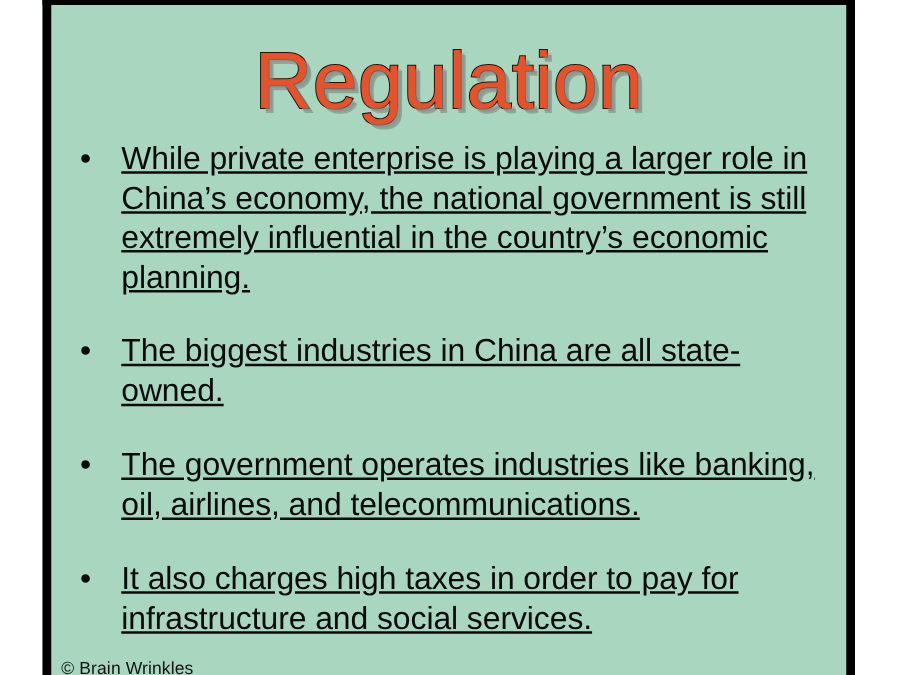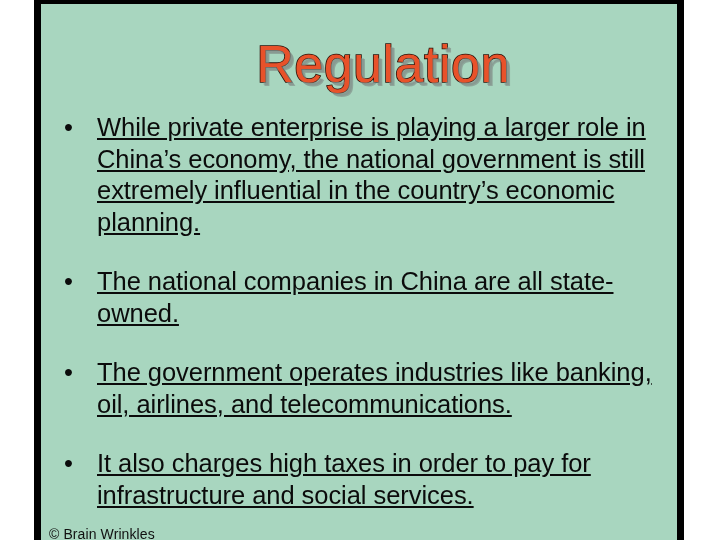--- a/index.html
+++ b/index.html
@@ -39,32 +39,31 @@
   }
 
   
   #slide-title {
     position: absolute;
     left: 0;
     top: 16px;
     width: 636px;
     text-align: center;
     font-family: "Liberation Sans", sans-serif;
-    font-size: 52px;
+    font-size: 64px;
     line-height: 88px;
     font-weight: 400;
     letter-spacing: 0.5px;
     white-space: nowrap;
     color: #e8522a;
     -webkit-text-stroke: 1.6px #2a1008;
     paint-order: stroke fill;
     text-shadow:
       4px 4px 0 rgba(120,130,125,0.55),
       3px 3px 0 rgba(140,150,145,0.45);
-    padding-left: 24px;
   }
 
   
   #bullet-list {
     position: absolute;
     left: 10px;
     top: 108px;
     width: 618px;
     list-style: none;
     margin: 0;
@@ -126,21 +125,21 @@
 
     <div id="bullet-list">
 
       <div class="bullet-item">
         <span class="bullet-marker">•</span>
         <span class="bullet-text">While private enterprise is playing a larger role in China’s economy, the national government is still extremely influential in the country’s economic planning.</span>
       </div>
 
       <div class="bullet-item">
         <span class="bullet-marker">•</span>
-        <span class="bullet-text">The national companies in China are all state-owned.</span>
+        <span class="bullet-text">The biggest industries in China are all state-owned.</span>
       </div>
 
       <div class="bullet-item">
         <span class="bullet-marker">•</span>
         <span class="bullet-text">The government operates industries like banking, oil, airlines, and telecommunications.</span>
       </div>
 
       <div class="bullet-item">
         <span class="bullet-marker">•</span>
         <span class="bullet-text">It also charges high taxes in order to pay for infrastructure and social services.</span>

